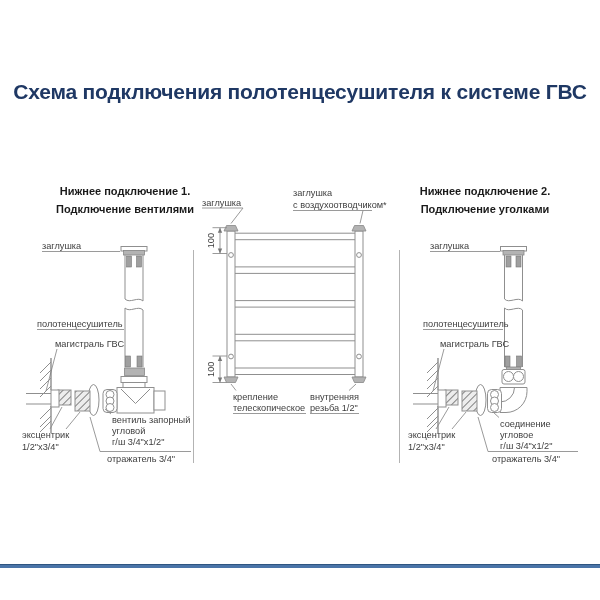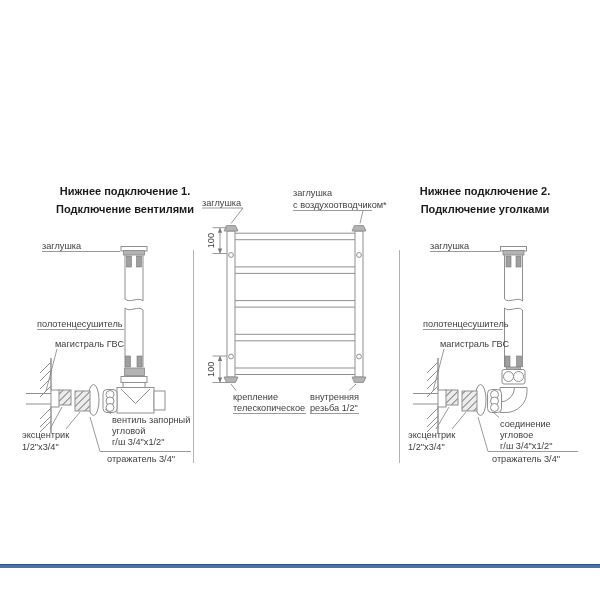--- a/index.html
+++ b/index.html
@@ -29,20 +29,21 @@
   .ar  { fill:#777777; stroke:none; }
   .sep { stroke:#b3b3b3; stroke-width:1; }
   text.lbl { font-family:"Liberation Sans",sans-serif; font-size:9.2px; fill:#3d3d3d; }
   text.hdr { font-family:"Liberation Sans",sans-serif; font-size:11px; font-weight:bold; fill:#1a1a1a; }
 </style>
 </head>
 <body>
 
 <div class="page">
 
+  <div class="title" style="color: rgb(31, 56, 100);">Схема подключения полотенцесушителя к системе ГВС</div>
 
   <svg width="600" height="600" viewBox="0 0 600 600">
     <defs>
       <pattern id="hatchP" patternUnits="userSpaceOnUse" width="5" height="5" patternTransform="rotate(45)">
         <rect width="5" height="5" fill="#ededed"></rect>
         <line x1="0" y1="0" x2="0" y2="5" stroke="#6f6f6f" stroke-width="1.7"></line>
       </pattern>
     </defs>
 
     <line class="sep" x1="193.5" y1="250" x2="193.5" y2="463"></line>

